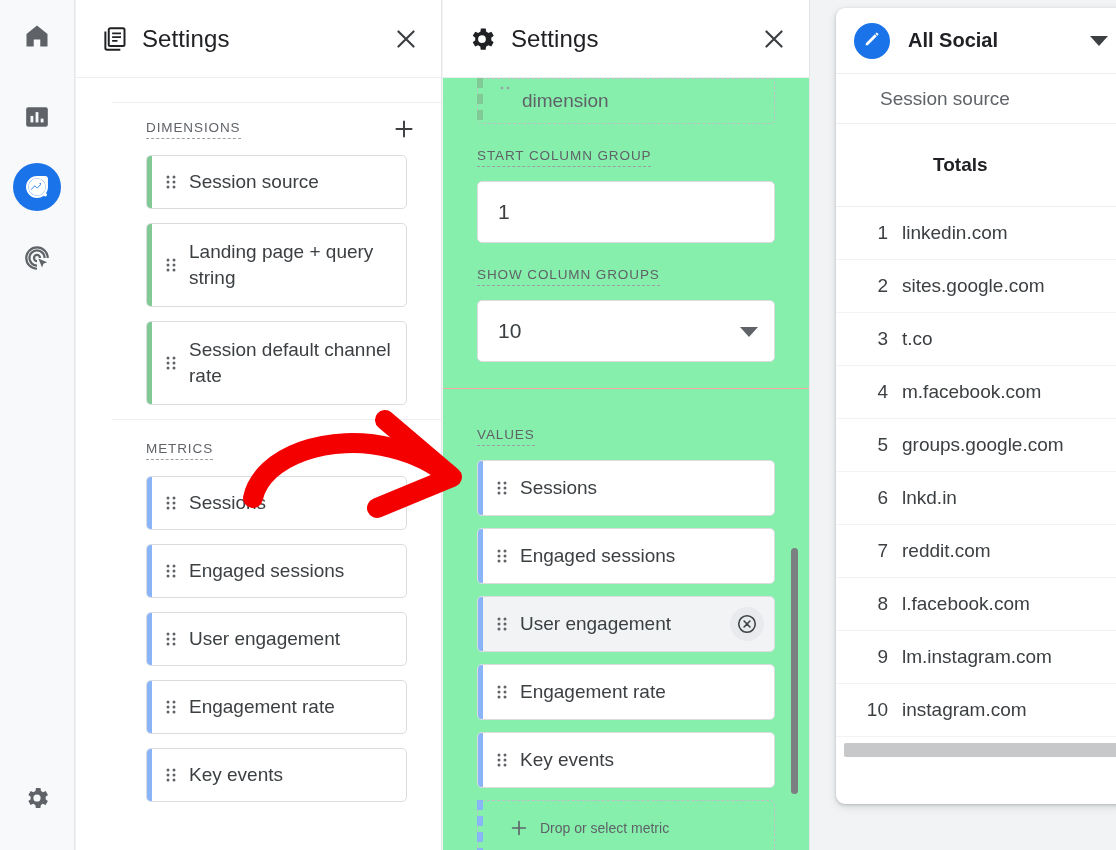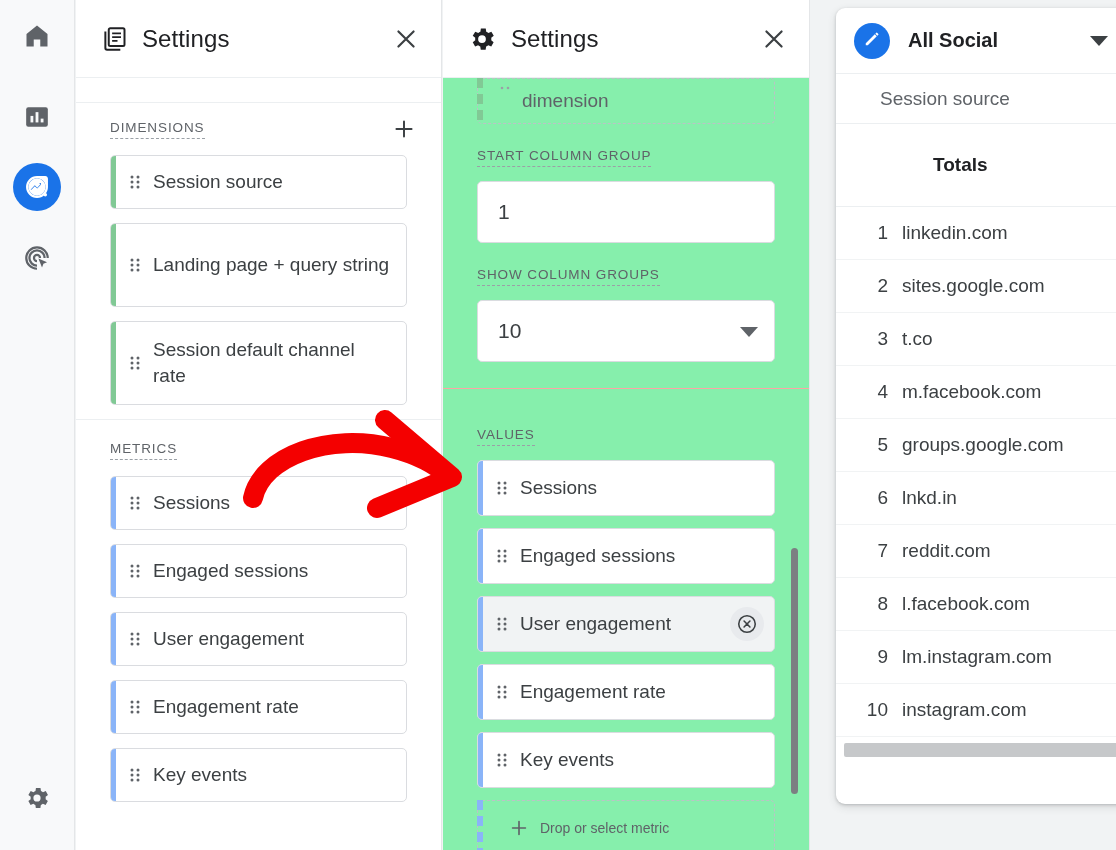--- a/index.html
+++ b/index.html
@@ -46,21 +46,21 @@
     border-bottom: 1px solid #eceff1;
     background: #fff;
   }
   .panel-head .ph-icon { margin-right: 14px; display:flex; align-items:center; }
   .panel-head .ph-title {
     flex: 1;
     font-size: 24px; color: #202124; letter-spacing: .1px;
   }
   .panel-head .ph-close { cursor: pointer; display:flex; align-items:center; }
 
-  .vars-body { position: relative; height: 772px; overflow: hidden; }
+  .vars-body { position: relative; height: 772px; overflow: hidden; padding-left: 36px; }
   .sub-divider { height: 25px; border-bottom: 1px solid #eceff1; }
 
   .section-label-row {
     display: flex; align-items: center;
     padding: 0 24px 0 34px;
     height: 52px;
   }
   .section-label {
     font-size: 13.5px; letter-spacing: .9px; color: #5f6368;
     border-bottom: 1px dashed #9aa0a6;

